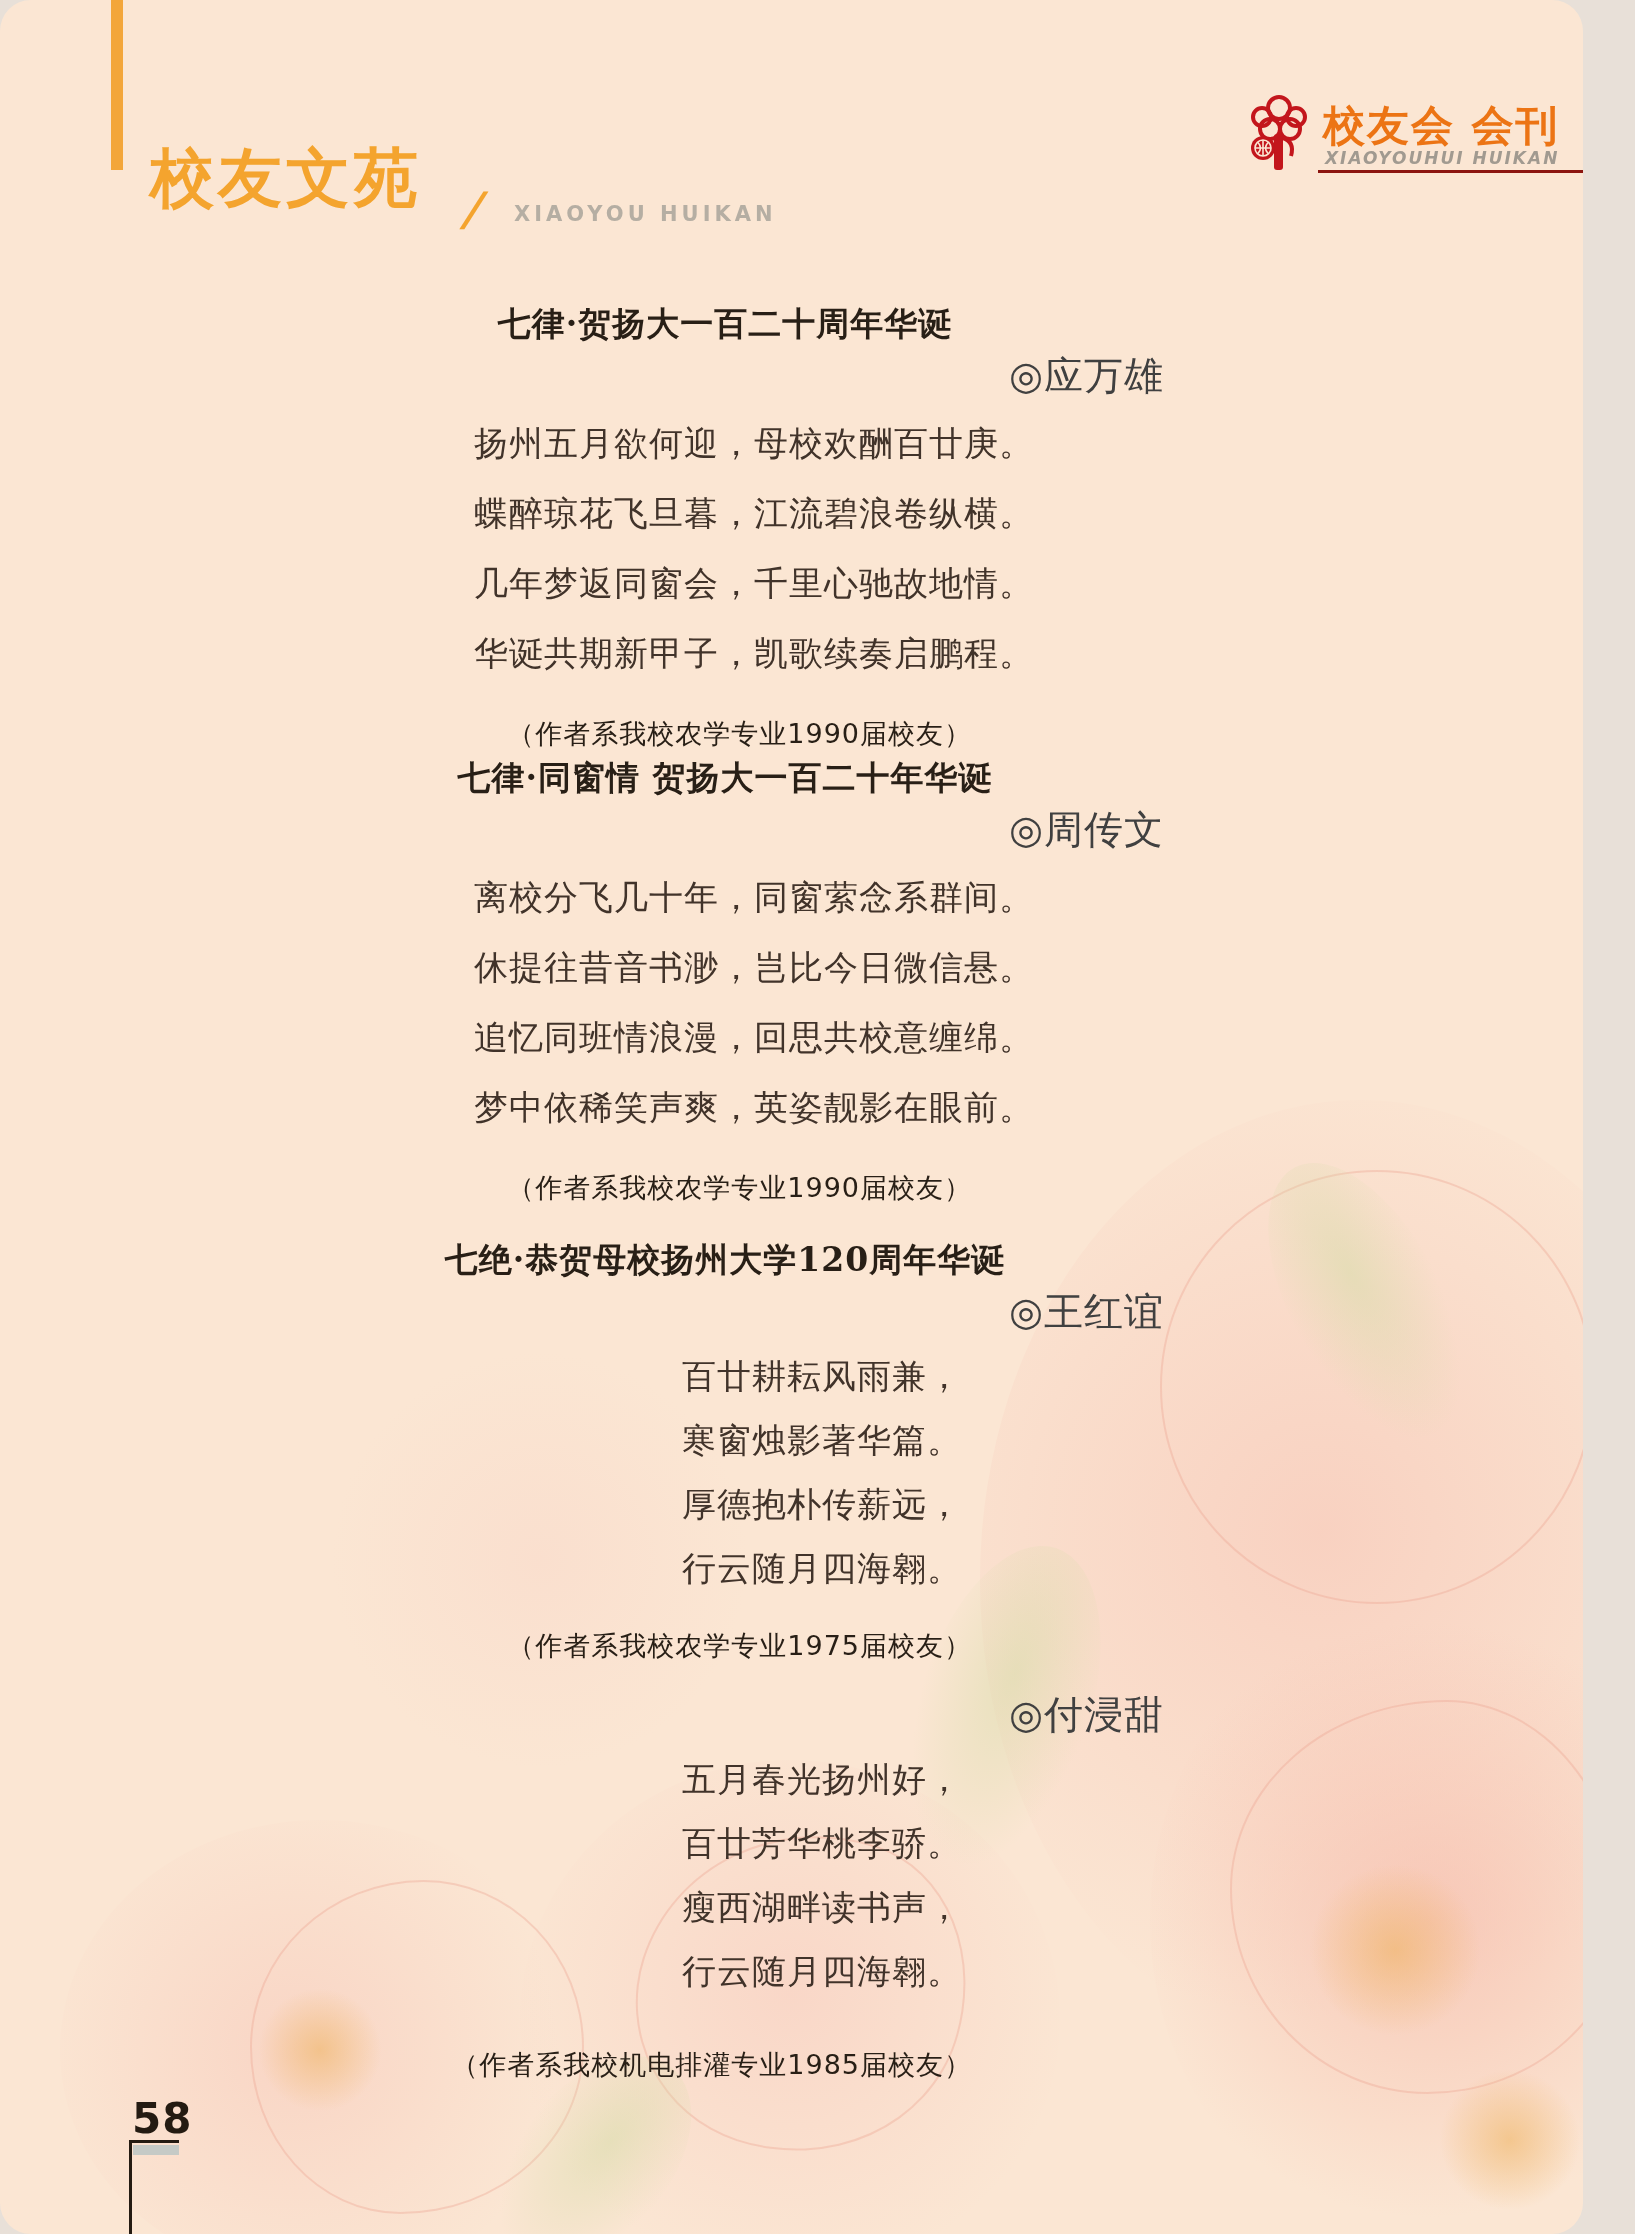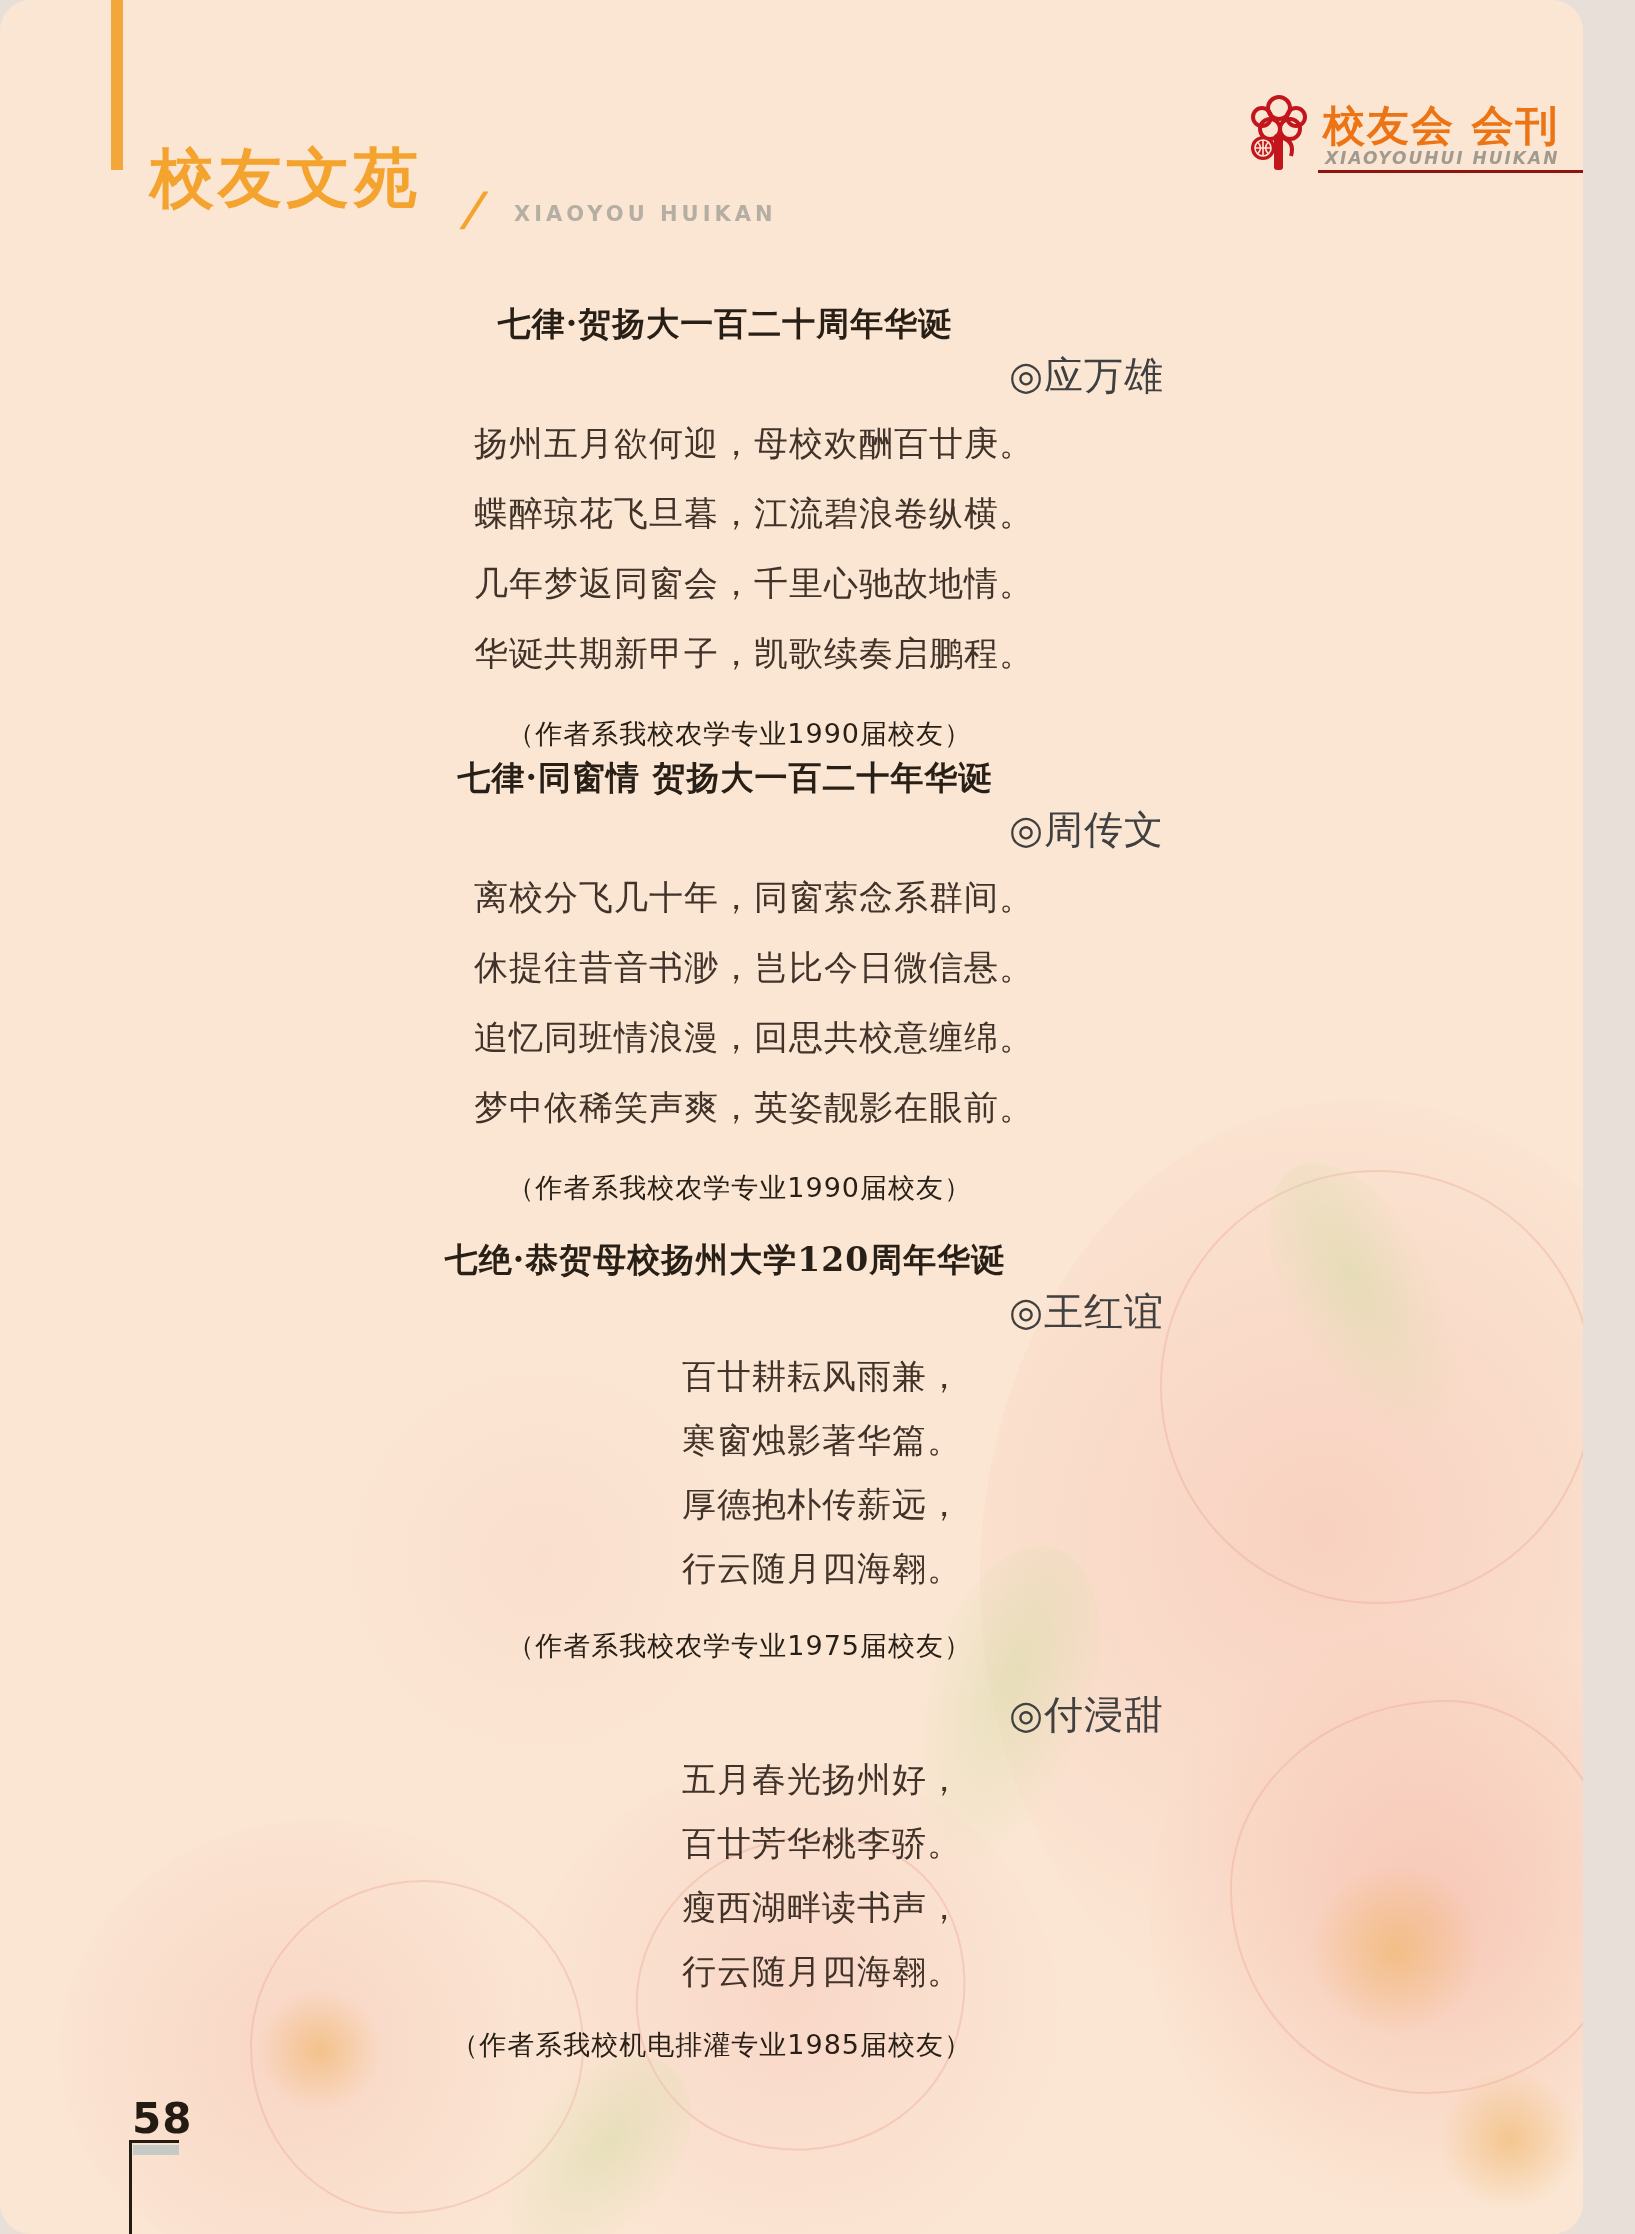--- a/index.html
+++ b/index.html
@@ -65,21 +65,21 @@
     font-size:34px;color:#41332a;letter-spacing:1px;}
   .poem-lines p{margin:0;}
   .lines-wide{padding-left:64px;line-height:70px;}
   .lines-narrow{padding-left:272px;line-height:64px;}
   .poem-attribution{margin-top:28px;text-align:right;padding-right:198px;
     font-size:27px;color:#281f16;letter-spacing:1px;}
   #poem-1{top:302px;}
   #poem-2{top:756px;}
   #poem-3{top:1238px;}
   #poem-4{top:1684px;}
-  #poem-4 .poem-attribution{margin-top:24px;}
+  #poem-4 .poem-attribution{margin-top:44px;}
 
   
   .page-number{position:absolute;left:132px;top:2094px;z-index:2;
     font-size:42px;font-weight:bold;color:#241b12;letter-spacing:1px;}
   .corner-h{position:absolute;left:129px;top:2140px;width:50px;height:3px;background:#241b12;z-index:2;}
   .corner-v{position:absolute;left:129px;top:2140px;width:3px;height:94px;background:#241b12;z-index:2;}
   .corner-gray{position:absolute;left:133px;top:2145px;width:46px;height:10px;background:#c5cac6;z-index:2;}
 </style>
 </head>
 <body>

